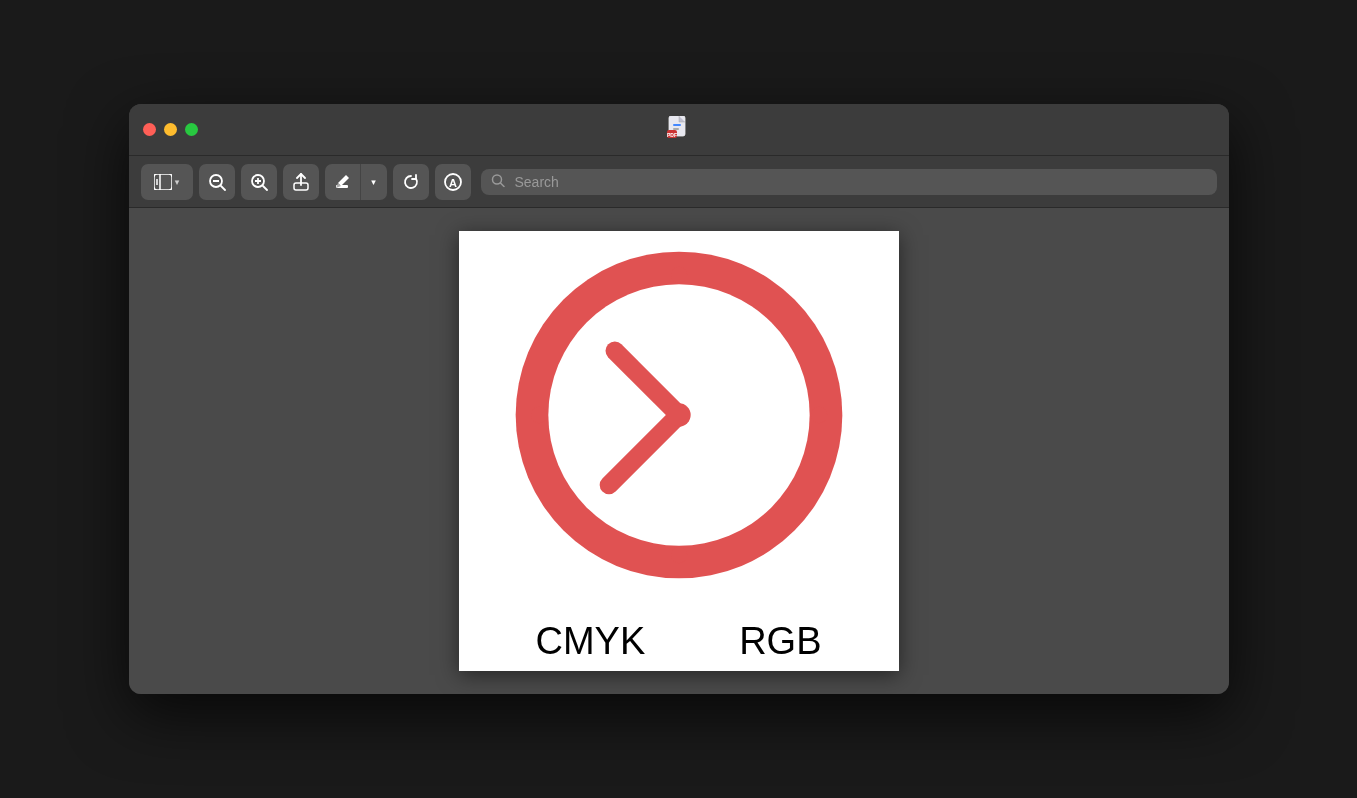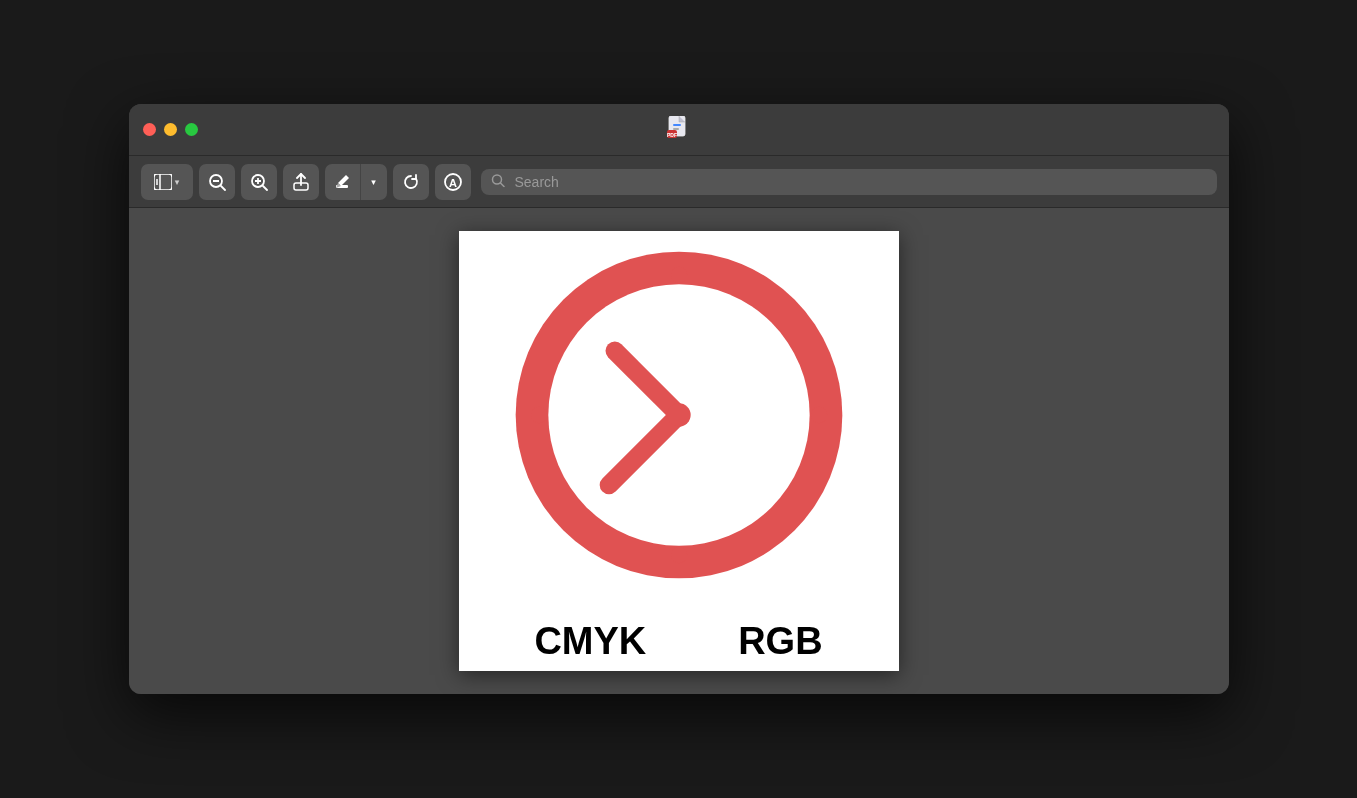--- a/index.html
+++ b/index.html
@@ -185,21 +185,21 @@
     .label-row {
       width: 100%;
       display: flex;
       justify-content: space-around;
       align-items: center;
       padding: 10px 30px 20px 30px;
     }
 
     .label-text {
       font-size: 38px;
-      font-weight: 700;
+      font-weight: 400;
       color: #000000;
       font-family: Arial Black, sans-serif;
     }
 
     
   </style>
 </head>
 <body>
 
 <div class="window">

